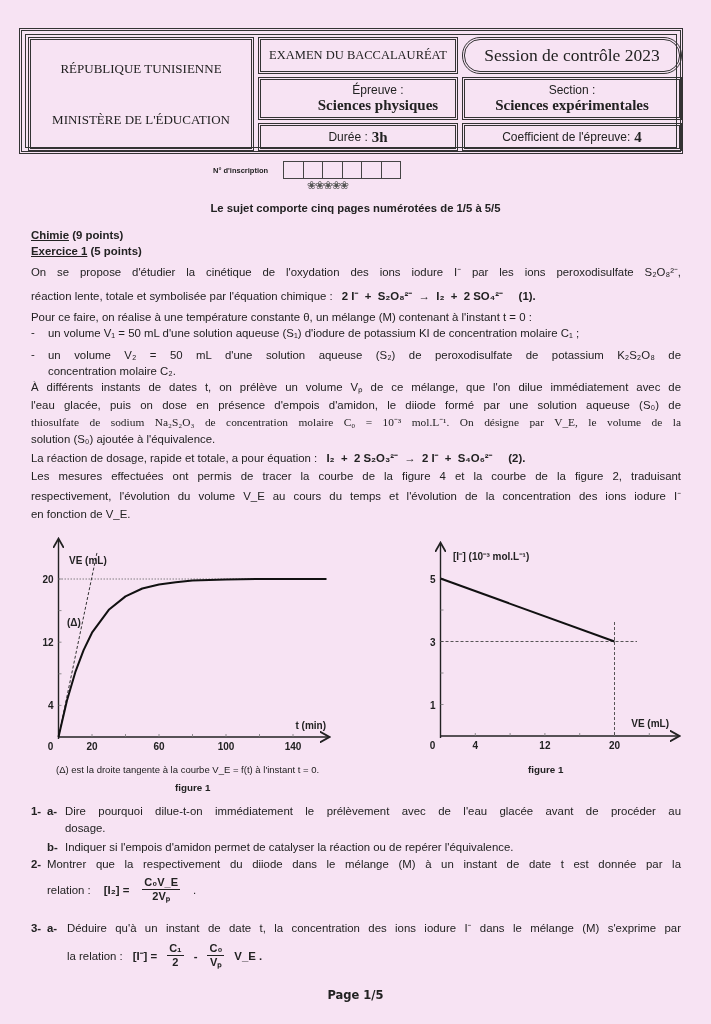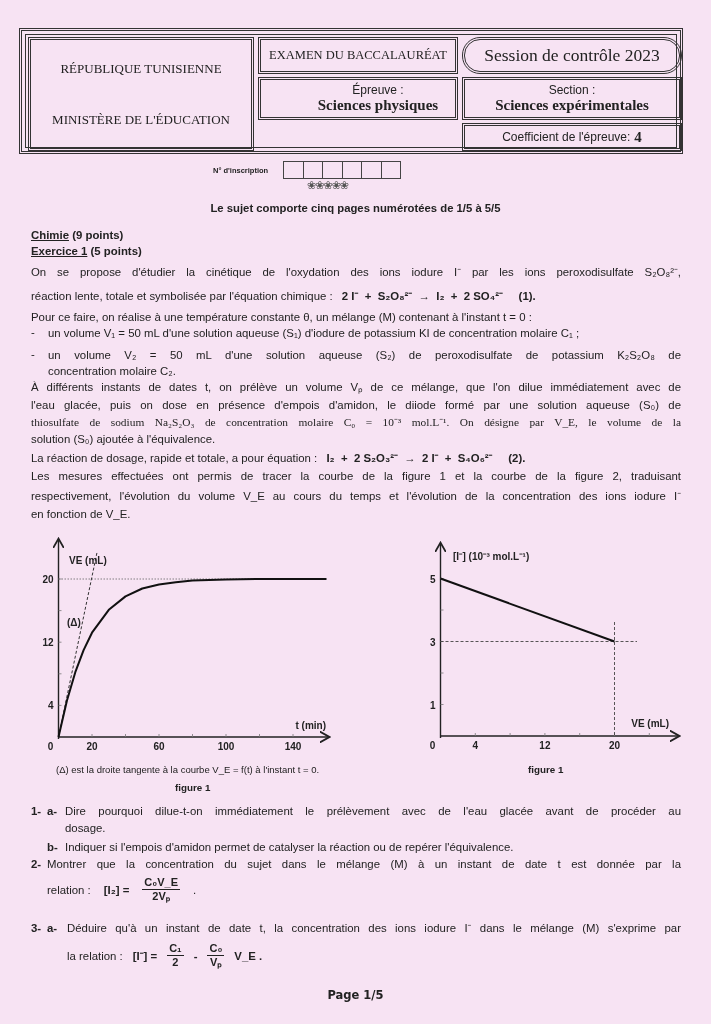--- a/index.html
+++ b/index.html
@@ -78,20 +78,24 @@
     <div class="hbox h-bac">EXAMEN DU BACCALAURÉAT</div>
     <div class="hbox h-session">Session de contrôle 2023</div>
     <div class="hbox h-epreuve">
       <div class="small-label">Épreuve :</div>
       <div class="big-serif">Sciences physiques</div>
     </div>
     <div class="hbox h-section">
       <div class="small-label">Section :</div>
       <div class="big-serif">Sciences expérimentales</div>
     </div>
+    <div class="hbox h-duree">
+      <span>Durée :</span>
+      <b>3h</b>
+    </div>
     <div class="hbox h-coef">
       <span>Coefficient de l'épreuve:</span>
       <b>4</b>
     </div>
   </div>
 </div>
 
 <div class="abs inscr-label">N° d'inscription</div>
 <div class="abs inscr-boxes">
   <span></span>
@@ -123,21 +127,21 @@
 <div class="txt indent just" style="top:348px;">un volume V₂ = 50 mL d'une solution aqueuse (S₂) de peroxodisulfate de potassium K₂S₂O₈ de</div>
 <div class="txt indent" style="top:364px;">concentration molaire C₂.</div>
 <div class="txt just" style="top:380px;">À différents instants de dates t, on prélève un volume Vₚ de ce mélange, que l'on dilue immédiatement avec de</div>
 <div class="txt just" style="top:398px;">l'eau glacée, puis on dose en présence d'empois d'amidon, le diiode formé par une solution aqueuse (S₀) de</div>
 <div class="txt just" style="top:415px;font-family:Liberation Serif, serif;">thiosulfate de sodium Na₂S₂O₃ de concentration molaire C₀ = 10⁻³ mol.L⁻¹. On désigne par V_E, le volume de la</div>
 <div class="txt" style="top:432px;">solution (S₀) ajoutée à l'équivalence.</div>
 <div class="txt" style="top:451px;">
   <span>La réaction de dosage, rapide et totale, a pour équation :</span>
   <b style="margin-left:6px; white-space:pre;">I₂  +  2 S₂O₃²⁻  →  2 I⁻  +  S₄O₆²⁻     (2).</b>
 </div>
-<div class="txt just" style="top:469px;">Les mesures effectuées ont permis de tracer la courbe de la figure 1 et la courbe de la figure 2, traduisant</div>
+<div class="txt just" style="top:469px;">Les mesures effectuées ont permis de tracer la courbe de la figure 4 et la courbe de la figure 2, traduisant</div>
 <div class="txt just" style="top:489px;">respectivement, l'évolution du volume V_E au cours du temps et l'évolution de la concentration des ions iodure I⁻</div>
 <div class="txt" style="top:507px;">en fonction de V_E.</div>
 
 <svg class="abs" id="fig1" style="left:0; top:530px;" width="360" height="230">
     <defs>
       <marker id="arr1" markerWidth="8" markerHeight="8" refX="6" refY="4" orient="auto">
         <path d="M0,0 L7,4 L0,8" fill="none" stroke="#222" stroke-width="1.3"></path>
       </marker>
     </defs>
     <line x1="58.5" y1="207" x2="328" y2="207" stroke="#222" stroke-width="1.4" marker-end="url(#arr1)"></line>
@@ -206,21 +210,21 @@
   </svg>
 <div class="figcap" style="left:528px; top:764px;">figure 1</div>
 
 <div class="q" style="left:31px; top:804px; font-weight:bold;">1-</div>
 <div class="q" style="left:47px; top:804px; font-weight:bold;">a-</div>
 <div class="q just" style="left:65px; top:804px; width:616px;">Dire pourquoi dilue-t-on immédiatement le prélèvement avec de l'eau glacée avant de procéder au</div>
 <div class="q" style="left:65px; top:821px;">dosage.</div>
 <div class="q" style="left:47px; top:840px; font-weight:bold;">b-</div>
 <div class="q" style="left:65px; top:840px;">Indiquer si l'empois d'amidon permet de catalyser la réaction ou de repérer l'équivalence.</div>
 <div class="q" style="left:31px; top:857px; font-weight:bold;">2-</div>
-<div class="q just" style="left:47px; top:857px; width:634px;">Montrer que la concentration du sujet dans le mélange (M) à un instant de date t est donnée par la</div>
+<div class="q just" style="left:47px; top:857px; width:634px;">Montrer que la respectivement du diiode dans le mélange (M) à un instant de date t est donnée par la</div>
 <div class="q" style="left:47px; top:876px; display:flex; align-items:center; gap:13px;">
   <span>relation :</span>
   <b>[I₂] =</b>
   <span class="frac">
     <span class="num">C₀V_E</span>
     <span class="den">2Vₚ</span>
   </span>
   <span>.</span>
 </div>
 <div class="q" style="left:31px; top:921px; font-weight:bold;">3-</div>

